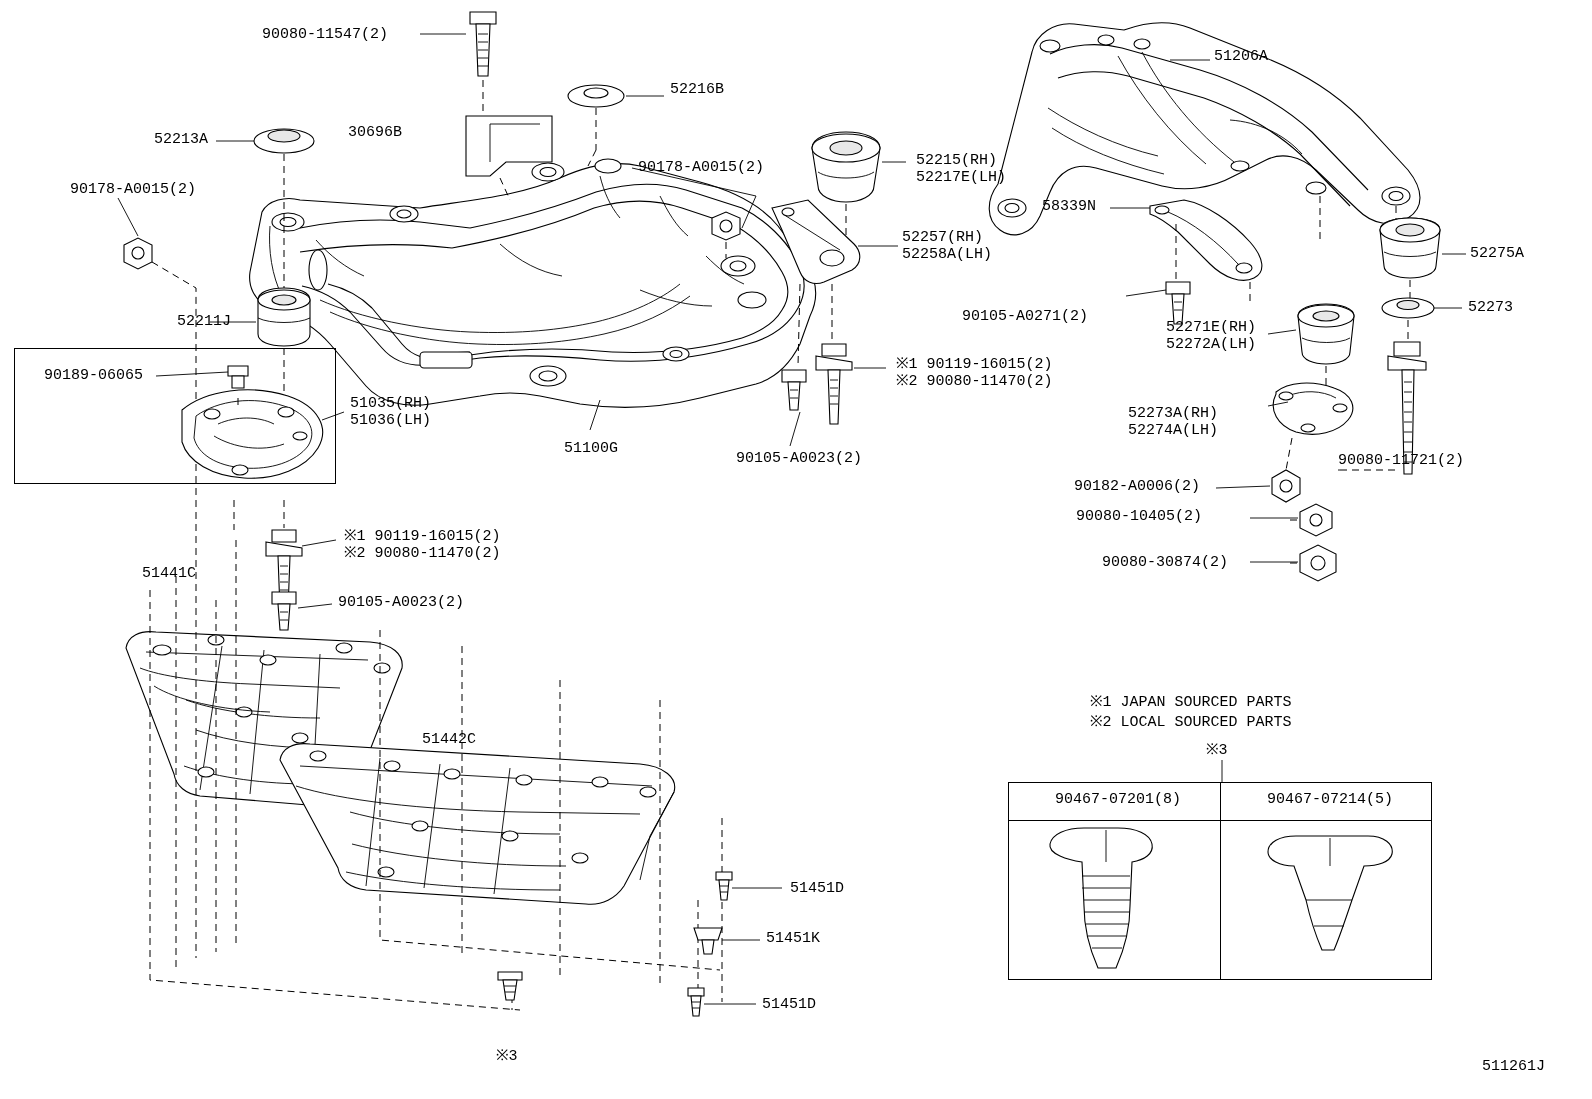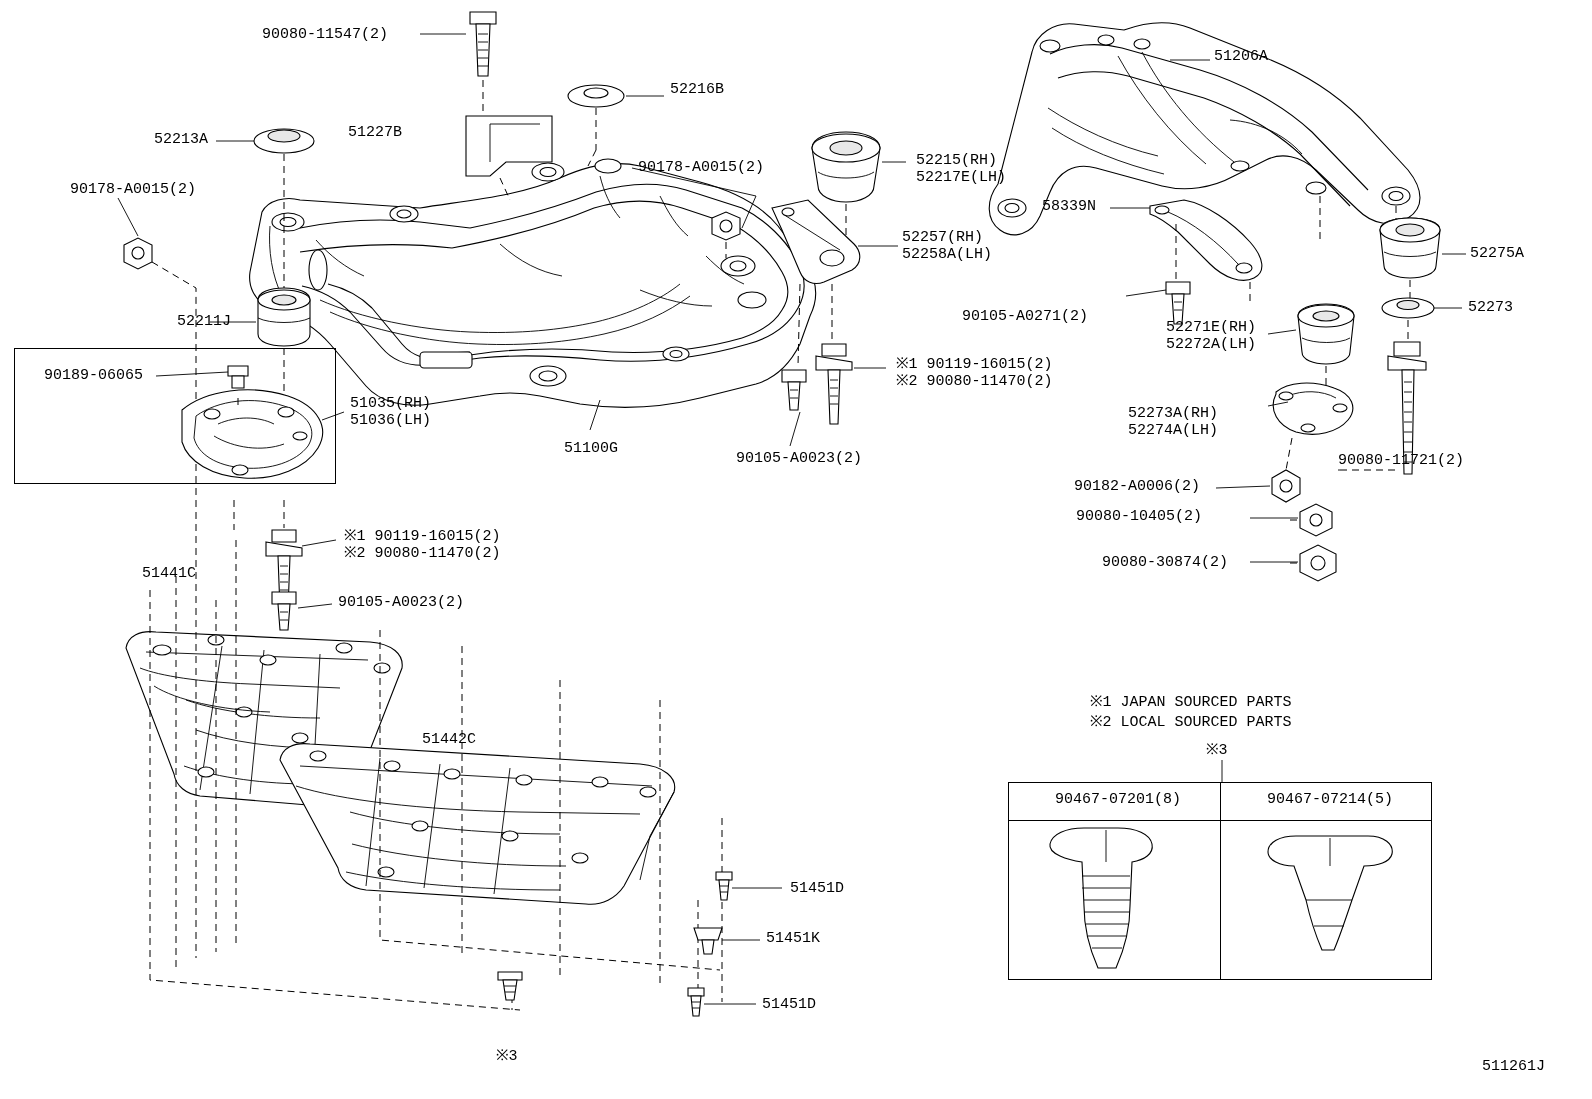--- a/index.html
+++ b/index.html
@@ -484,21 +484,21 @@
 
   <div class="box-51035" style="left:14px; top:348px; width:322px; height:136px;"></div>
 
   <div class="legend-box" style="left:1008px; top:782px; width:424px; height:198px;"></div>
   <div class="legend-row-div" style="left:1008px; top:820px; width:424px;"></div>
   <div class="legend-col-div" style="left:1220px; top:782px; height:198px;"></div>
 
   <div class="lbl" style="left:262px; top:26px;">90080-11547(2)</div>
   <div class="lbl" style="left:670px; top:81px;">52216B</div>
   <div class="lbl" style="left:154px; top:131px;">52213A</div>
-  <div class="lbl" style="left:348px; top:124px;">51227B</div>
+  <div class="lbl" style="left:348px; top:124px;">30696B</div>
   <div class="lbl" style="left:70px; top:181px;">90178-A0015(2)</div>
   <div class="lbl" style="left:638px; top:159px;">90178-A0015(2)</div>
   <div class="lbl" style="left:916px; top:152px;">52215(RH)
 52217E(LH)</div>
   <div class="lbl" style="left:902px; top:229px;">52257(RH)
 52258A(LH)</div>
   <div class="lbl" style="left:136px; top:313px;margin-left:41px;">52211J</div>
   <div class="lbl" style="left:44px; top:367px;">90189-06065</div>
   <div class="lbl" style="left:350px; top:395px;">51035(RH)
 51036(LH)</div>

